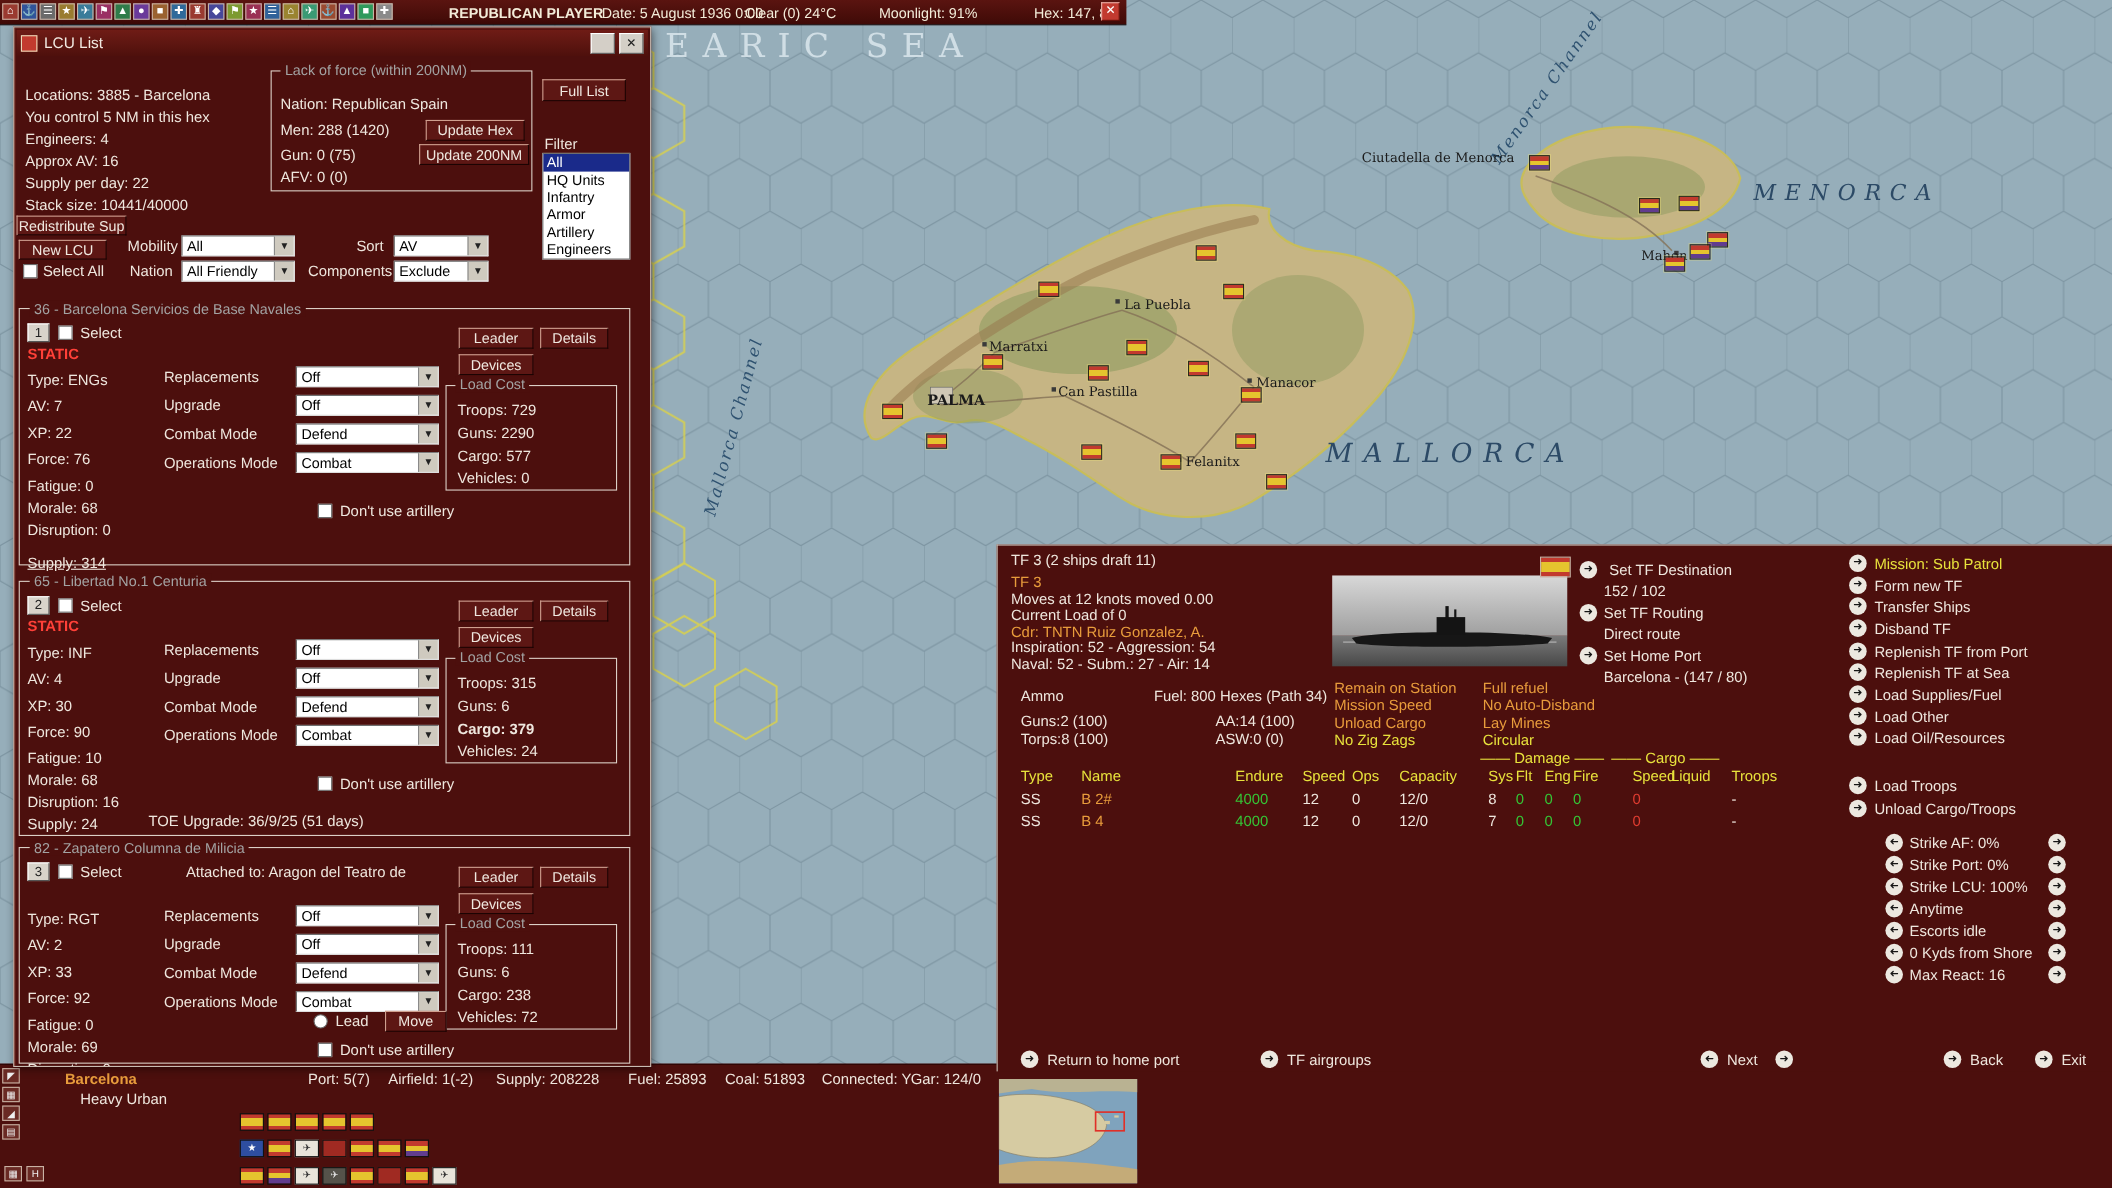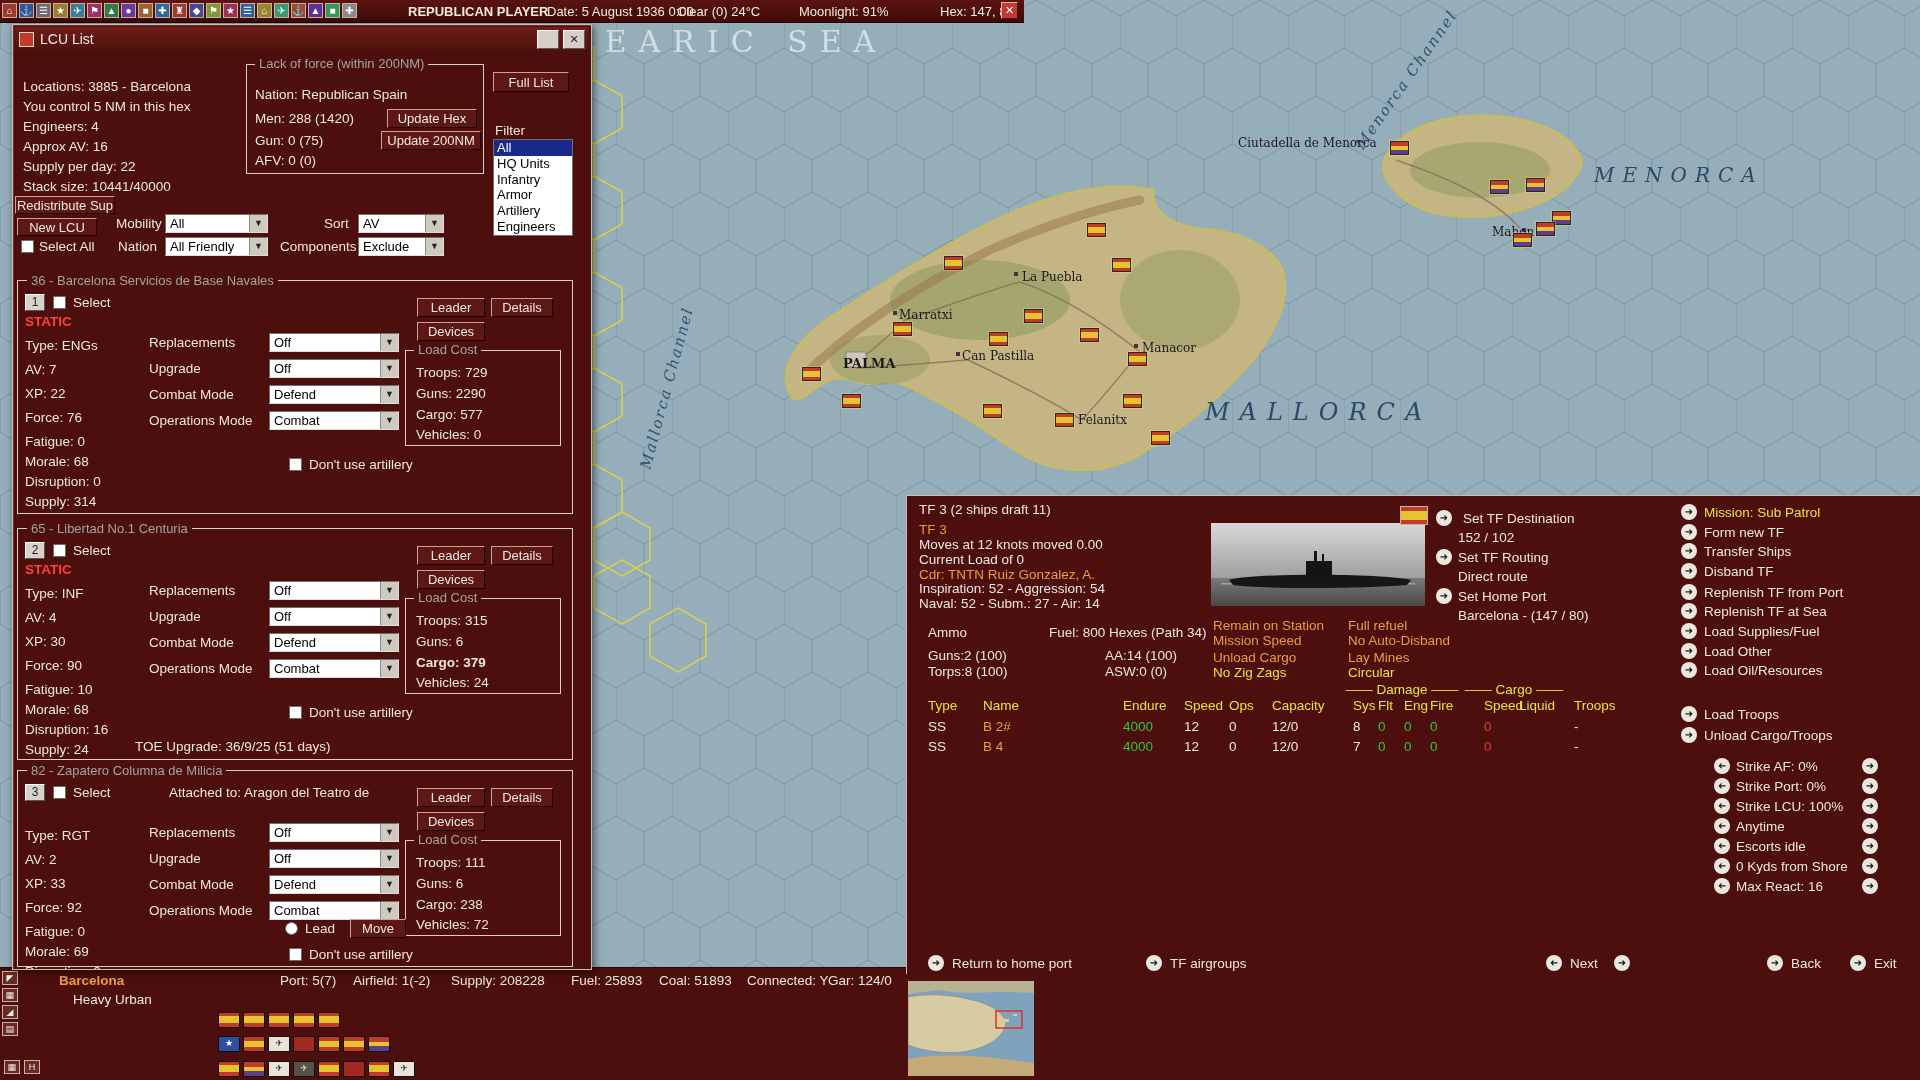--- a/index.html
+++ b/index.html
@@ -285,21 +285,21 @@
       <div class="chk" style="left:36px;top:24px;"></div>
       <span class="lab" style="left:56px;top:23px;">Select</span>
       <span class="lab red" style="left:8px;top:42px;">STATIC</span>
       <span class="lab" style="left:8px;top:66px;">Type: ENGs</span>
       <span class="lab" style="left:8px;top:90px;">AV: 7</span>
       <span class="lab" style="left:8px;top:114px;">XP: 22</span>
       <span class="lab" style="left:8px;top:138px;">Force: 76</span>
       <span class="lab" style="left:8px;top:162px;">Fatigue: 0</span>
       <span class="lab" style="left:8px;top:182px;">Morale: 68</span>
       <span class="lab" style="left:8px;top:202px;">Disruption: 0</span>
-      <span class="lab" style="left:8px;top:222px;">Supply: 314</span>
+      <span class="lab" style="left:8px;top:232px;text-decoration:underline;">Supply: 314</span>
       <span class="lab" style="left:132px;top:63px;">Replacements</span>
       <div class="combo" style="left:252px;top:61px;width:130px;">
         <span>Off</span><span class="ca">▼</span></div>
       <span class="lab" style="left:132px;top:89px;">Upgrade</span>
       <div class="combo" style="left:252px;top:87px;width:130px;">
         <span>Off</span><span class="ca">▼</span></div>
       <span class="lab" style="left:132px;top:115px;">Combat Mode</span>
       <div class="combo" style="left:252px;top:113px;width:130px;">
         <span>Defend</span><span class="ca">▼</span></div>
       <span class="lab" style="left:132px;top:141px;">Operations Mode</span>

